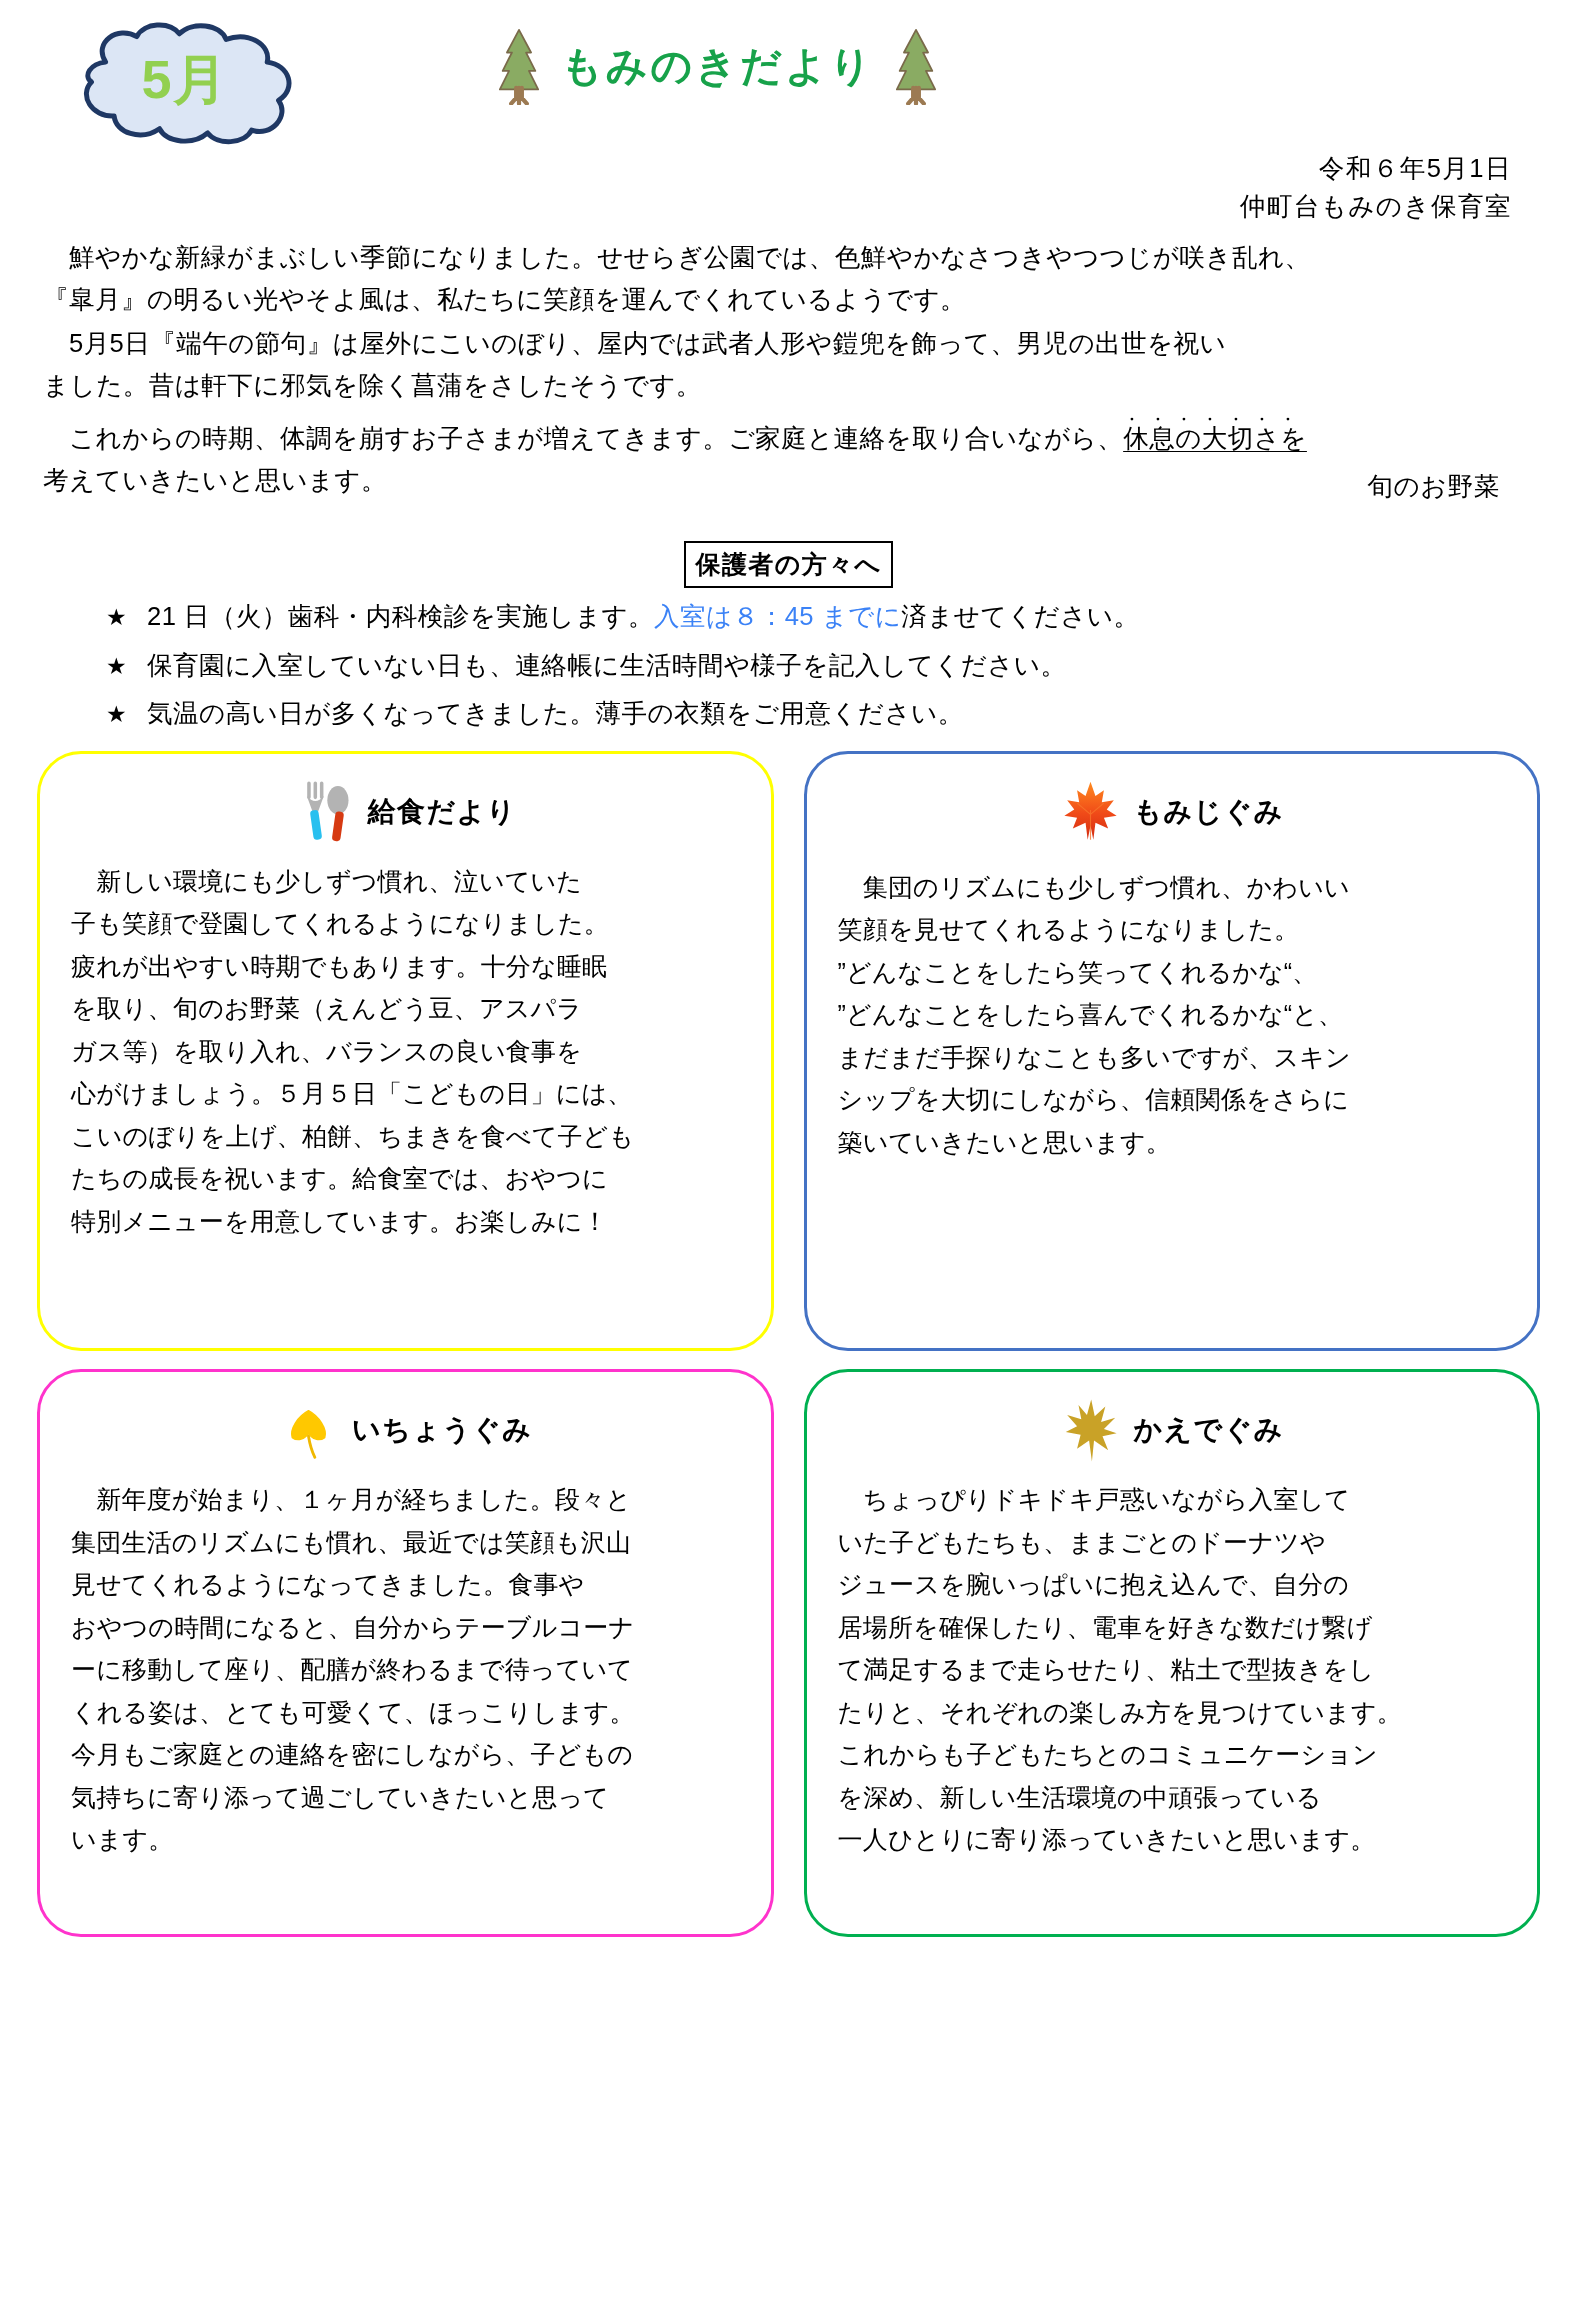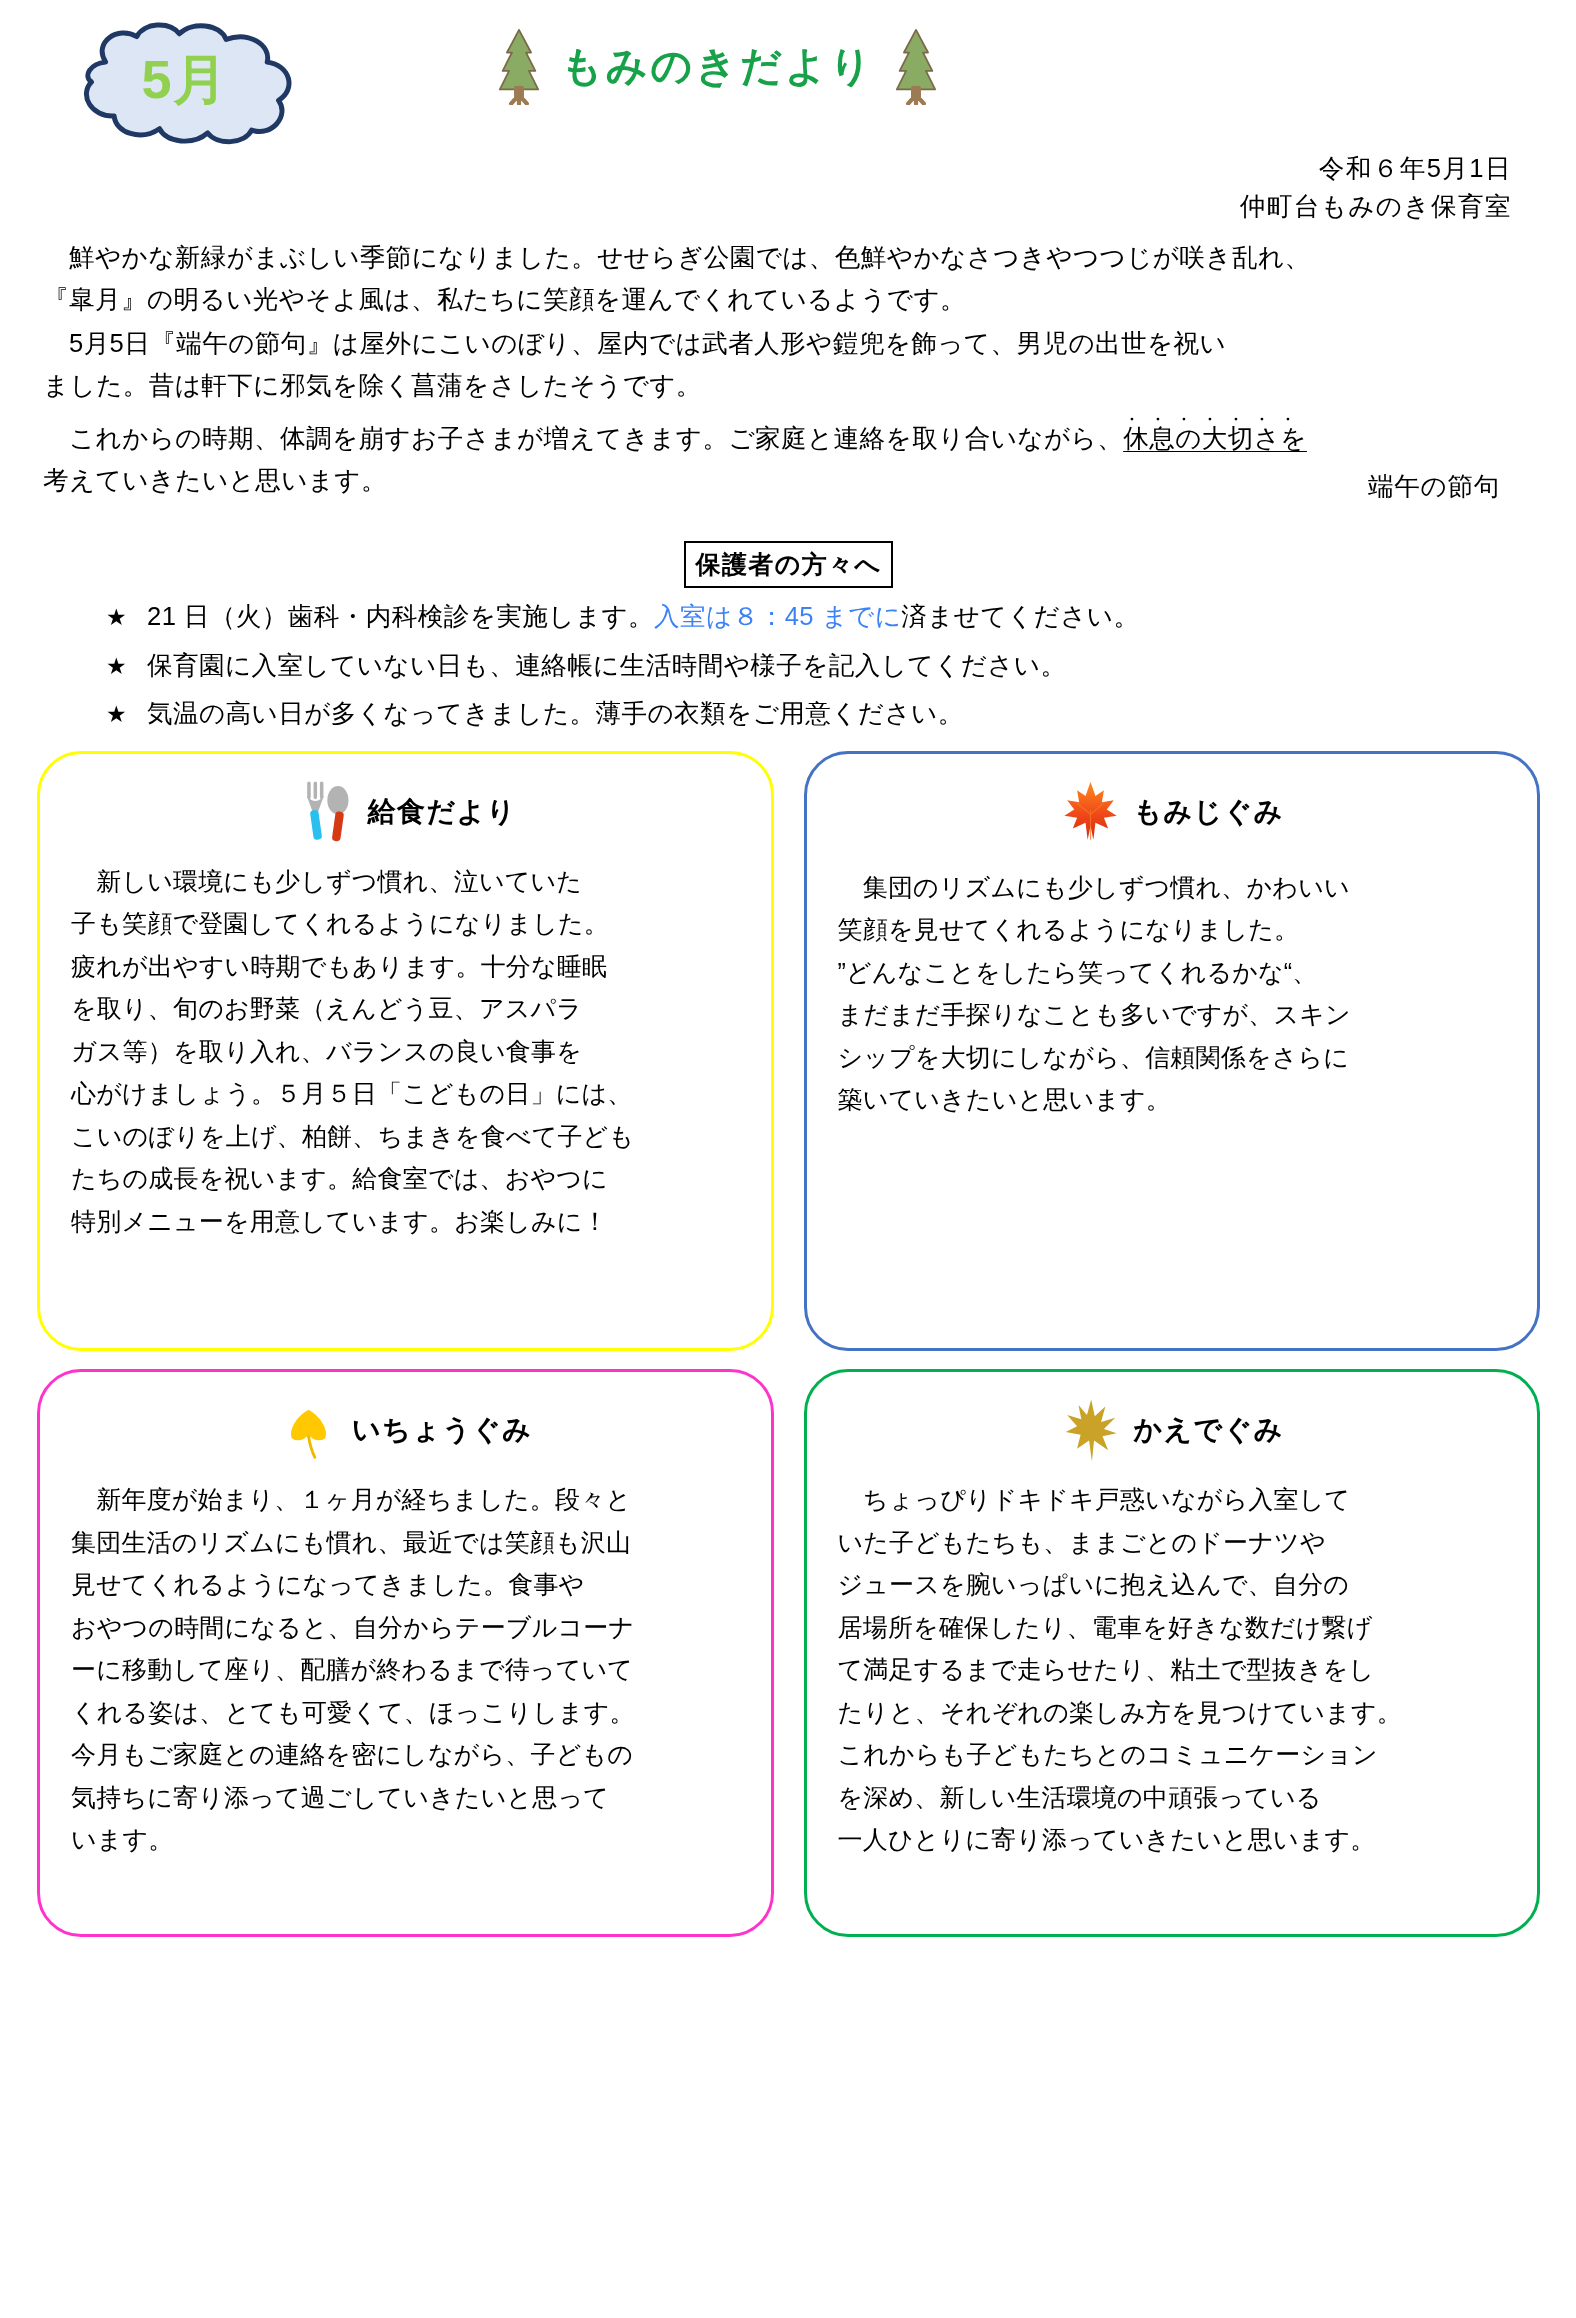--- a/index.html
+++ b/index.html
@@ -212,21 +212,21 @@
   </p>
   <p class="noindent">
     <span>　5月5日『端午の節句』は屋外にこいのぼり、屋内では武者人形や鎧兜を飾って、男児の出世を祝い</span><br>
     <span>ました。昔は軒下に邪気を除く菖蒲をさしたそうです。</span>
   </p>
   <p class="noindent" style="margin-top:11.4px;">
     <span>　これからの時期、体調を崩すお子さまが増えてきます。ご家庭と連絡を取り合いながら、</span><span class="emph-dots">休息の大切さを</span><br>
     <span>考えていきたいと思います。</span>
   </p>
 </div>
-<div class="sign-line">端午の節句</div>
+<div class="sign-line">旬のお野菜</div>
 
 <div class="notice-wrap">
   <div class="notice-heading">保護者の方々へ</div>
   <ul class="notice-list">
     <li>
       <span class="star">★</span>
       <span><span>21 日（火）歯科・内科検診を実施します。</span><span class="red">入室は８：45 までに</span><span>済ませてください。</span></span>
     </li>
     <li>
       <span class="star">★</span>
@@ -279,20 +279,21 @@
                  L50 62 L47 86 L43 66 L39 86 L36 62 L18 70 L24 55 L6 52 L20 43
                  L10 30 L27 33 L24 16 L36 24 Z" fill="url(#mapleRed)"></path>
         <path d="M43 86 L43 44 M43 50 L24 34 M43 50 L62 34" stroke="#f7742a" stroke-width="1.6" fill="none" opacity="0.8"></path>
       </svg>
       <div class="box-title">もみじぐみ</div>
     </div>
     <div class="box-body" style="margin-top:20px;">
       <p>　集団のリズムにも少しずつ慣れ、かわいい</p>
       <p>笑顔を見せてくれるようになりました。</p>
       <p>”どんなことをしたら笑ってくれるかな“、</p>
+      <p>”どんなことをしたら喜んでくれるかな“と、</p>
       <p>まだまだ手探りなことも多いですが、スキン</p>
       <p>シップを大切にしながら、信頼関係をさらに</p>
       <p>築いていきたいと思います。</p>
     </div>
   </div>
 
   <div class="box box-pink">
     <div class="box-head">
       <svg class="glyph" viewBox="0 0 86 92">
         <path d="M43 18 C28 26 16 44 20 56 C28 62 38 58 43 50 C48 58 58 62 66 56

